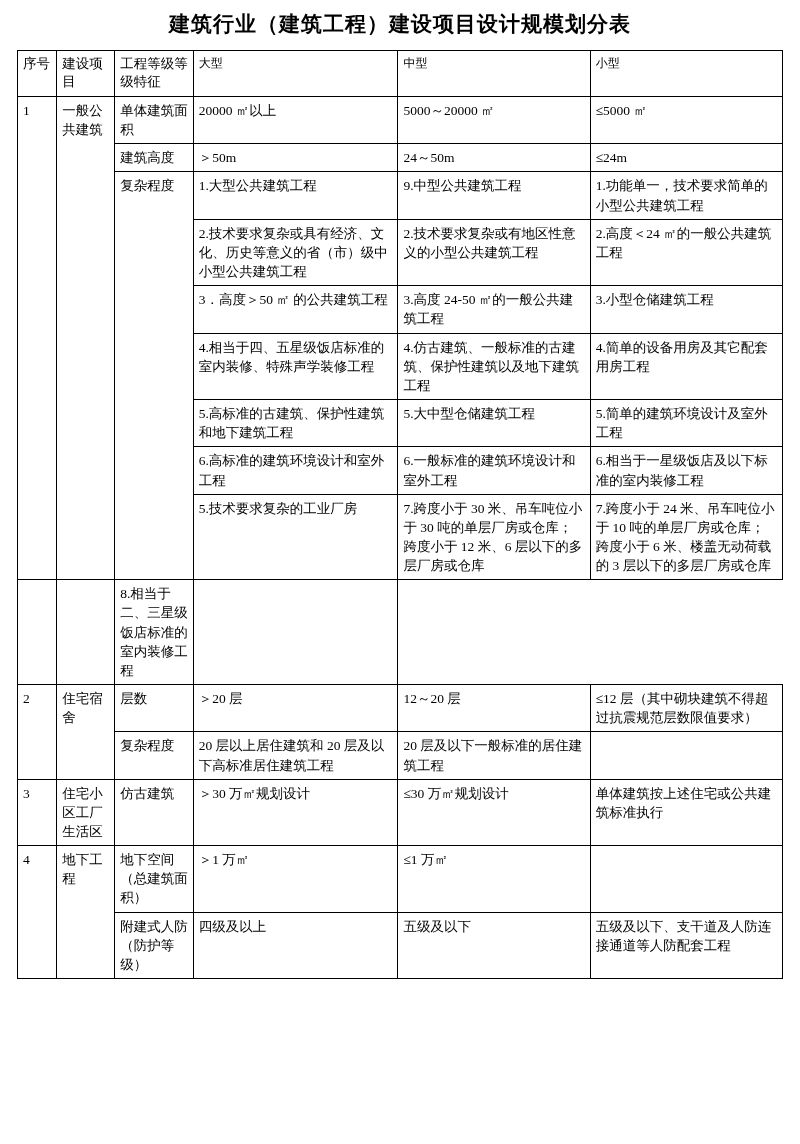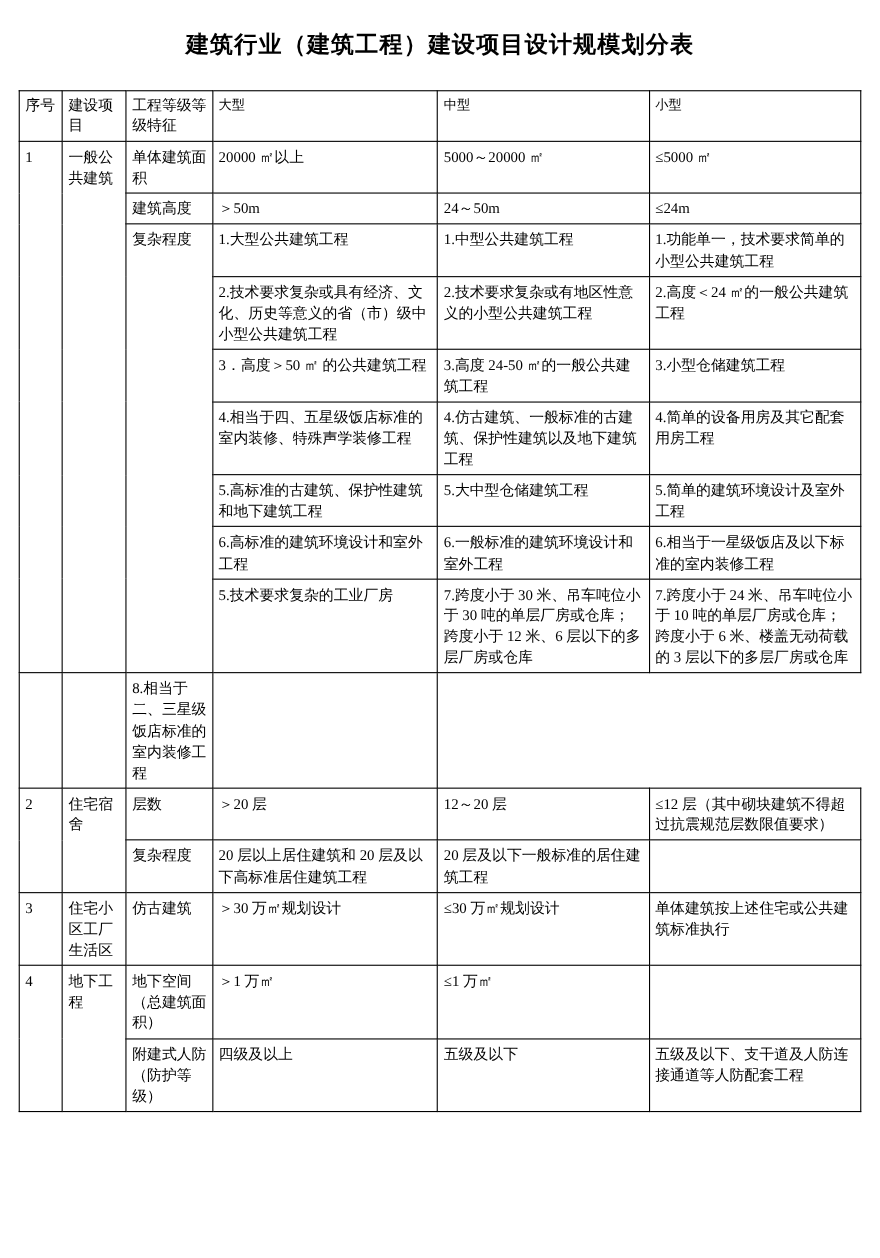--- a/index.html
+++ b/index.html
@@ -16,26 +16,25 @@
     padding: 0;
     position: relative;
   }
   .doc-title {
     text-align: center;
     font-size: 21px;
     font-weight: bold;
     letter-spacing: 1px;
     padding: 10px 0 12px 0;
     font-family: "Liberation Serif", "DejaVu Serif", serif;
-    margin-top: 16px;
   }
   table.grid {
     border-collapse: collapse;
     width: 766px;
-    margin: 16px auto;
+    margin: 0 auto;
     table-layout: fixed;
   }
   table.grid td, table.grid th {
     border: 1px solid #000000;
     padding: 4px 5px;
     font-size: 13.5px;
     line-height: 1.42;
     vertical-align: top;
     font-weight: normal;
     text-align: left;
@@ -118,21 +117,21 @@
       <tr>
         <td class="featcell">建筑高度</td>
         <td class="ctrmid bignum">＞50m</td>
         <td class="ctrmid">24～50m</td>
         <td class="ctrmid">≤24m</td>
       </tr>
 
       <tr>
         <td class="featcell" rowspan="7">复杂程度</td>
         <td>1.大型公共建筑工程</td>
-        <td>1.中型公共建筑工程</td>
+        <td>9.中型公共建筑工程</td>
         <td>1.功能单一，技术要求简单的小型公共建筑工程</td>
       </tr>
       <tr>
         <td>2.技术要求复杂或具有经济、文化、历史等意义的省（市）级中小型公共建筑工程</td>
         <td>2.技术要求复杂或有地区性意义的小型公共建筑工程</td>
         <td>2.高度＜24 ㎡的一般公共建筑工程</td>
       </tr>
       <tr>
         <td>3．高度＞50 ㎡ 的公共建筑工程</td>
         <td>3.高度 24-50 ㎡的一般公共建筑工程</td>

